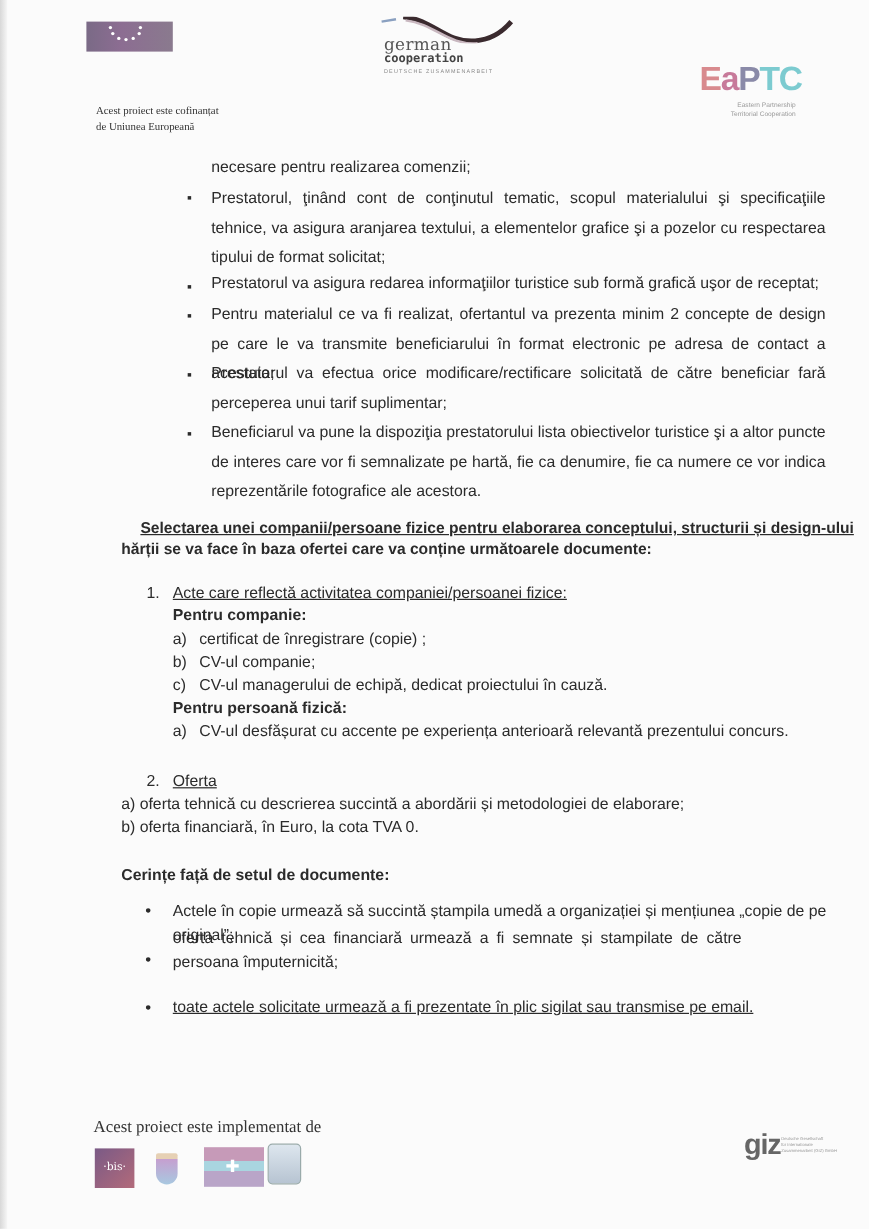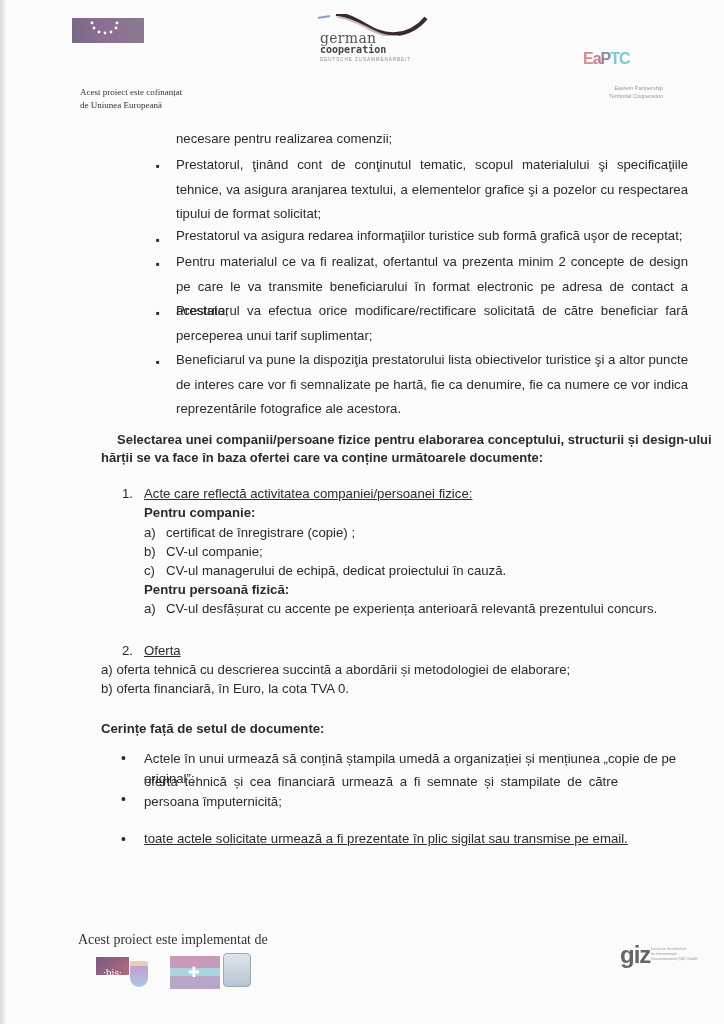--- a/index.html
+++ b/index.html
@@ -12,34 +12,34 @@
   .abs { position:absolute; }
   
   .eu-flag { left:72px; top:18px; width:72px; height:25px;
     background:linear-gradient(90deg,#7a6a86,#8c6d92 40%,#8a7a8e); }
   .eu-flag svg { position:absolute; left:0; top:0; }
   .eu-caption { left:80px; top:86px; font-family:"Liberation Serif", serif; font-size:9px; line-height:13px; color:#333; }
   .gc-wave { left:316px; top:14px; width:112px; height:22px; }
   .gc-german { left:320px; top:30px; font-family:"DejaVu Serif", serif; font-size:14px; color:#555; letter-spacing:0.3px; }
   .gc-coop { left:320px; top:44px; font-family:"DejaVu Sans Mono", monospace; font-size:10px; font-weight:bold; color:#444; }
   .gc-sub { left:320px; top:57px; font-size:4.5px; letter-spacing:1px; color:#888; }
-  .eapt { left:583px; top:50px; font-size:16px; font-weight:bold; letter-spacing:-1px; }
+  .eapt { left:583px; top:50px; font-size:28px; font-weight:bold; letter-spacing:-1px; }
   .eapt .e { color:#d88a8e; } .eapt .a { color:#c77a9a; } .eapt .p { color:#8a8aa8; } .eapt .tc { color:#7ccbd0; }
   .eapt-sub { left:603px; top:84px; font-size:5.5px; line-height:8px; color:#999; text-align:right; width:60px; }
   
   .doc { font-family:"Liberation Sans", sans-serif; font-size:13.2px; color:#2b2b2b; }
   .bl { position:absolute; left:156px; font-size:6px; }
   .para { position:absolute; left:176px; width:512px; line-height:24.5px; text-align:justify; }
   .heading-bold { font-weight:bold; }
   .u { text-decoration:underline; }
   .line { position:absolute; white-space:nowrap; }
   .dot { position:absolute; font-size:14px; }
   
   .footer-caption { left:78px; top:932px; font-family:"Liberation Serif", serif; font-size:14px; color:#333; }
-  .logo1 { left:79px; top:957px; width:33px; height:18px; background:linear-gradient(135deg,#7a5a86,#b26a7a); color:#fff; font-size:9px; text-align:center; line-height:33px; font-family:"DejaVu Serif", serif;margin-left:17px; }
+  .logo1 { left:79px; top:957px; width:33px; height:33px; background:linear-gradient(135deg,#7a5a86,#b26a7a); color:#fff; font-size:9px; text-align:center; line-height:33px; font-family:"DejaVu Serif", serif; }
   .logo2 { left:130px; top:961px; width:18px; height:26px; background:linear-gradient(180deg,#e6d0b4 0 20%,#c5a0d0 20%,#a8c8e0); border-radius:2px 2px 10px 10px; }
   .logo3 { left:170px; top:956px; width:50px; height:33px; background:linear-gradient(180deg,#c69ab8 0 35%,#a9d5e0 35% 60%,#b9a5c8 60%); }
   .logo3 .cross { position:absolute; left:18px; top:9px; width:14px; height:14px; color:#fff; font-size:14px; line-height:14px; }
   .logo4 { left:223px; top:953px; width:26px; height:32px; background:linear-gradient(180deg,#dde6ee,#b7c4d2); border-radius:4px; border:1px solid #9aa; }
   .giz { left:620px; top:941px; font-size:24px; font-weight:bold; color:#666; letter-spacing:-1px; }
   .giz-sub { left:651px; top:947px; font-size:3.5px; line-height:5px; color:#999; width:50px; }
   .scan-edge { left:0; top:0; width:6px; height:1024px; background:linear-gradient(90deg,#d8d8d8,#f6f6f6); }
 </style>
 </head>
 <body>
@@ -108,21 +108,21 @@
 
   <span class="bl" style="top:359px;">■</span>
   <div class="para" style="top:348px;">
     <span>Beneficiarul va pune la dispoziţia prestatorului lista obiectivelor turistice şi a altor puncte</span>
     <span>de interes care vor fi semnalizate pe hartă, fie ca denumire, fie ca numere ce vor indica</span>
     <span>reprezentările fotografice ale acestora.</span>
   </div>
 </div>
 
 <div class="doc">
-  <div class="line heading-bold" style="left:117px;top:432px;font-size:13px;">Selectarea unei companii/persoane fizice pentru elaborarea conceptului, structurii și design-ului</div>
+  <div class="line heading-bold" style="left:117px;top:432px;font-size:13px;text-decoration:underline;">Selectarea unei companii/persoane fizice pentru elaborarea conceptului, structurii și design-ului</div>
   <div class="line heading-bold" style="left:101px;top:450px;font-size:13px;">hărții se va face în baza ofertei care va conține următoarele documente:</div>
 
   <div class="line" style="left:122px;top:486px;">1.</div>
   <div class="line u" style="left:144px;top:486px;">Acte care reflectă activitatea companiei/persoanei fizice:</div>
   <div class="line heading-bold" style="left:144px;top:505px;">Pentru companie:</div>
 
   <div class="line" style="left:144px;top:525px;">a)</div>
   <div class="line" style="left:166px;top:525px;">certificat de înregistrare (copie) ;</div>
   <div class="line" style="left:144px;top:544px;">b)</div>
   <div class="line" style="left:166px;top:544px;">CV-ul companie;</div>
@@ -136,21 +136,21 @@
   <div class="line" style="left:122px;top:643px;">2.</div>
   <div class="line u" style="left:144px;top:643px;">Oferta</div>
   <div class="line" style="left:101px;top:662px;">a) oferta tehnică cu descrierea succintă a abordării și metodologiei de elaborare;</div>
   <div class="line" style="left:101px;top:681px;">b) oferta financiară, în Euro, la cota TVA 0.</div>
 </div>
 
 <div class="doc">
   <div class="line heading-bold" style="left:101px;top:721px;">Cerințe față de setul de documente:</div>
 
   <span class="dot" style="left:121px;top:750px;">•</span>
-  <div class="line" style="left:144px;top:751px;">Actele în unui urmează să conțină ștampila umedă a organizației și mențiunea „copie de pe</div>
+  <div class="line" style="left:144px;top:751px;">Actele în copie urmează să succintă ștampila umedă a organizației și mențiunea „copie de pe</div>
   <div class="line" style="left:144px;top:771px;">original”;</div>
 
   <span class="dot" style="left:121px;top:791px;">•</span>
   <div class="para" style="left:144px;top:772px;width:474px;line-height:20px;">
     <span>oferta tehnică și cea financiară urmează a fi semnate și stampilate de către persoana</span>
     <span>împuternicită;</span>
   </div>
 
   <span class="dot" style="left:121px;top:831px;">•</span>
   <div class="line" style="left:144px;top:831px;text-decoration:underline;">toate actele solicitate urmează a fi prezentate în plic sigilat sau transmise pe email.</div>

